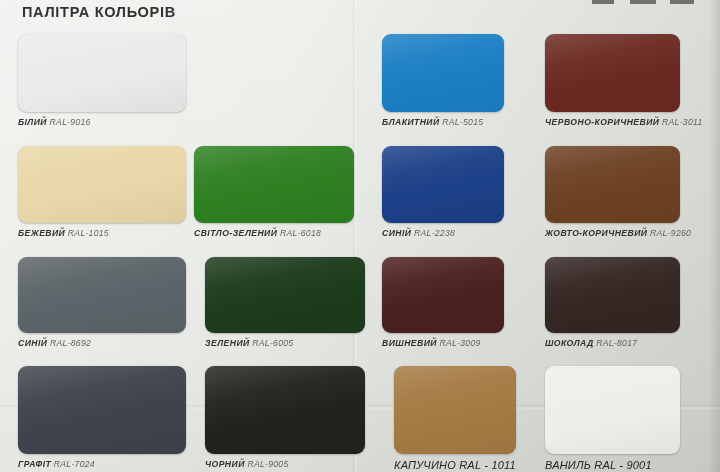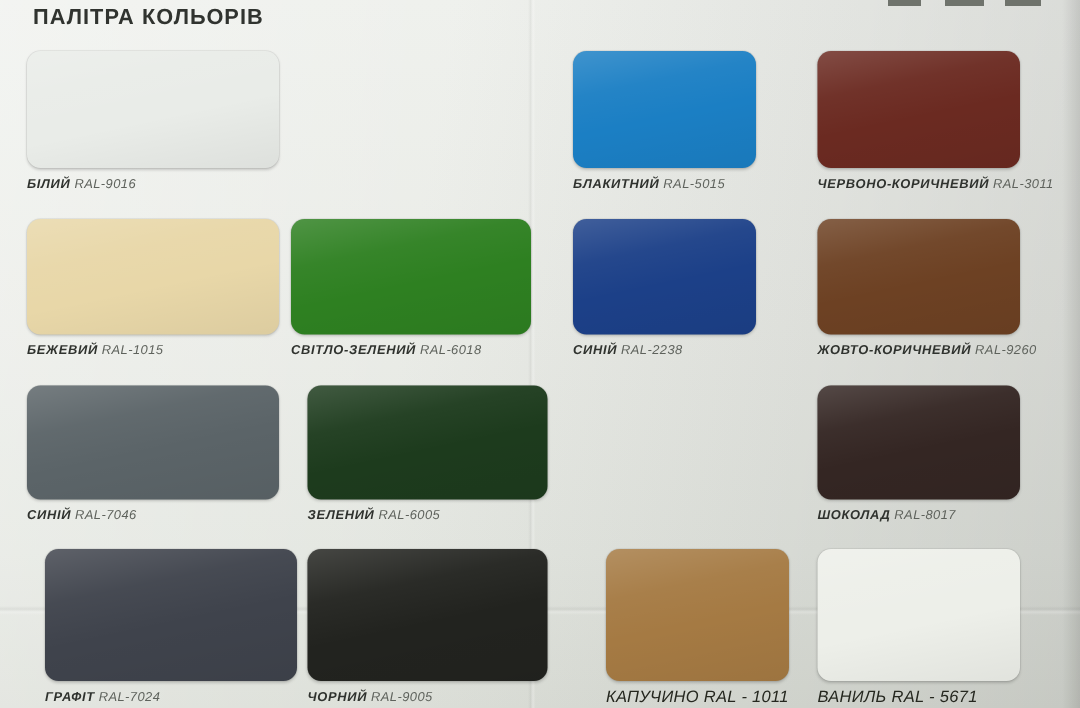--- a/index.html
+++ b/index.html
@@ -182,41 +182,45 @@
       <div class="swatch-cell" style="left: 382px; top: 120px;">
         <div class="swatch-chip" style="width: 122px; height: 77px; background: rgb(28, 64, 136);"></div>
         <div class="swatch-caption"><span class="swatch-name">СИНІЙ</span> <span class="swatch-code">RAL-2238</span></div>
       </div>
       <div class="swatch-cell" style="left: 545px; top: 120px;">
         <div class="swatch-chip" style="width: 135px; height: 77px; background: rgb(109, 65, 35);"></div>
         <div class="swatch-caption"><span class="swatch-name">ЖОВТО-КОРИЧНЕВИЙ</span> <span class="swatch-code">RAL-9260</span></div>
       </div>
       <div class="swatch-cell" style="left: 18px; top: 231px;">
         <div class="swatch-chip" style="width: 168px; height: 76px; background: rgb(91, 100, 104);"></div>
-        <div class="swatch-caption"><span class="swatch-name">СИНІЙ</span> <span class="swatch-code">RAL-7046</span></div>
+        <div class="swatch-caption"><span class="swatch-name">СИНІЙ</span> <span class="swatch-code">RAL-8692</span></div>
       </div>
       <div class="swatch-cell" style="left: 205px; top: 231px;">
         <div class="swatch-chip" style="width: 160px; height: 76px; background: rgb(29, 59, 29);"></div>
         <div class="swatch-caption"><span class="swatch-name">ЗЕЛЕНИЙ</span> <span class="swatch-code">RAL-6005</span></div>
       </div>
+      <div class="swatch-cell" style="left: 382px; top: 231px;">
+        <div class="swatch-chip" style="width: 122px; height: 76px; background: rgb(75, 33, 31);"></div>
+        <div class="swatch-caption"><span class="swatch-name">ВИШНЕВИЙ</span> <span class="swatch-code">RAL-3009</span></div>
+      </div>
       <div class="swatch-cell" style="left: 545px; top: 231px;">
         <div class="swatch-chip" style="width: 135px; height: 76px; background: rgb(52, 38, 35);"></div>
         <div class="swatch-caption"><span class="swatch-name">ШОКОЛАД</span> <span class="swatch-code">RAL-8017</span></div>
       </div>
-      <div class="swatch-cell" style="left: 30px; top: 340px;">
+      <div class="swatch-cell" style="left: 18px; top: 340px;">
         <div class="swatch-chip" style="width: 168px; height: 88px; background: rgb(63, 67, 76); border-radius: 9px;"></div>
         <div class="swatch-caption"><span class="swatch-name">ГРАФІТ</span> <span class="swatch-code">RAL-7024</span></div>
       </div>
       <div class="swatch-cell" style="left: 205px; top: 340px;">
         <div class="swatch-chip" style="width: 160px; height: 88px; background: rgb(34, 35, 31); border-radius: 9px;"></div>
         <div class="swatch-caption"><span class="swatch-name">ЧОРНИЙ</span> <span class="swatch-code">RAL-9005</span></div>
       </div>
-      <div class="swatch-cell" style="left: 404px; top: 340px;">
+      <div class="swatch-cell" style="left: 394px; top: 340px;">
         <div class="swatch-chip" style="width: 122px; height: 88px; background: rgb(165, 122, 67); border-radius: 9px;"></div>
         <div class="swatch-caption caption-alt"><span class="swatch-name">КАПУЧИНО</span> <span class="swatch-code">RAL - 1011</span></div>
       </div>
       <div class="swatch-cell" style="left: 545px; top: 340px;">
         <div class="swatch-chip" style="width: 135px; height: 88px; background: rgb(237, 239, 233); border-radius: 9px;"></div>
-        <div class="swatch-caption caption-alt"><span class="swatch-name">ВАНИЛЬ</span> <span class="swatch-code">RAL - 5671</span></div>
+        <div class="swatch-caption caption-alt"><span class="swatch-name">ВАНИЛЬ</span> <span class="swatch-code">RAL - 9001</span></div>
       </div>
     </div>
 
 </div>
 
 </body></html>

